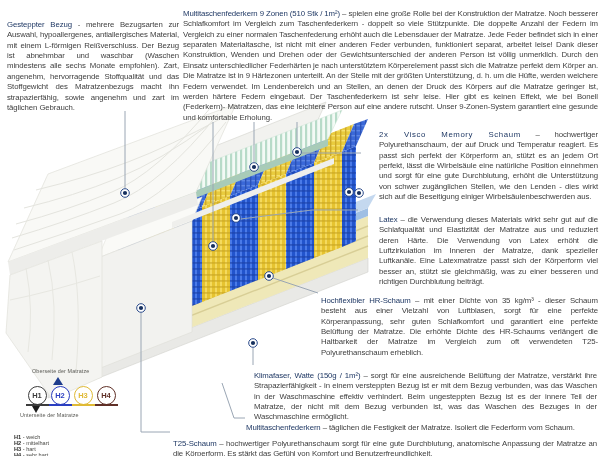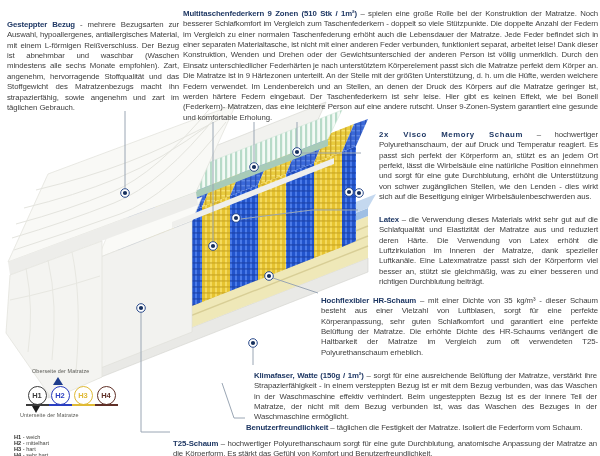--- a/index.html
+++ b/index.html
@@ -1,21 +1,21 @@
 <!DOCTYPE html>
 <html><head>
 <meta charset="utf-8">
 <style>
   html,body{margin:0;padding:0;}
   #stage{position:relative;width:600px;height:456px;background:#ffffff;overflow:hidden;
          font-family:"Liberation Sans",sans-serif;}
   #art{position:absolute;left:0;top:0;}
   .para{position:absolute;text-align:justify;color:#3e3e3e;font-size:7.8px;
         line-height:10.4px;letter-spacing:-0.1px;}
-  .para .hd{color:#1f3864;font-weight:bold;}
+  .para .hd{color:#1f3864;font-weight:normal;}
   .para .hd.sp{letter-spacing:0.6px;}
   .tinylbl{position:absolute;font-size:5.4px;color:#5a5a55;letter-spacing:0.1px;}
   .hlvl{position:absolute;width:17px;height:17px;border:1.6px solid #333;border-radius:50%;
         font-size:7.5px;font-weight:bold;text-align:center;line-height:17px;background:#fff;}
   .hseg{position:absolute;height:1.6px;top:404px;width:23px;}
   .tri-up{position:absolute;width:0;height:0;border-left:5px solid transparent;
         border-right:5px solid transparent;border-bottom:8px solid #1e3c8c;}
   .tri-down{position:absolute;width:0;height:0;border-left:4.5px solid transparent;
         border-right:4.5px solid transparent;border-top:7px solid #1c1c1c;}
   .leg{position:absolute;left:14px;top:434px;font-size:5.6px;line-height:6.1px;color:#4a4a46;}
@@ -182,21 +182,21 @@
   <p class="para" style="left:183px;top:1px;width:415px;"><b class="hd">Multitaschenfederkern 9 Zonen (510 Stk / 1m²)</b><span> –  </span><span>spielen eine große Rolle bei der Konstruktion der Matratze. Noch besserer Schlafkomfort im Vergleich zum Taschenfederkern - doppelt so viele Stützpunkte. Die doppelte Anzahl der Federn im Vergleich zu einer normalen Taschenfederung erhöht auch die Lebensdauer der Matratze. Jede Feder befindet sich in einer separaten Materialtasche, ist nicht mit einer anderen Feder verbunden, funktioniert separat, arbeitet leise! Dank dieser Konstruktion, Wenden und Drehen oder der Gewichtsunterschied der anderen Person ist völlig unmerklich. Durch den Einsatz unterschiedlicher Federhärten je nach unterstütztem Körperelement passt sich die Matratze perfekt dem Körper an. Die Matratze ist in 9 Härtezonen unterteilt. An der Stelle mit der größten Unterstützung, d. h. um die Hüfte, werden weichere Federn verwendet. Im Lendenbereich und an Stellen, an denen der Druck des Körpers auf die Matratze geringer ist, werden härtere Federn eingebaut. Der Taschenfederkern ist sehr leise. Hier gibt es keinen Effekt, wie bei Bonell (Federkern)- Matratzen, das eine leichtere Person auf eine andere rutscht. Unser 9-Zonen-System garantiert eine gesunde und komfortable Erholung.</span></p>
 
   <p class="para" style="left:379px;top:122px;width:219px;"><b class="hd sp">2x Visco Memory Schaum</b><span> –  </span><span>hochwertiger Polyurethanschaum, der auf Druck und Temperatur reagiert. Es passt sich perfekt der Körperform an, stützt es an jedem Ort perfekt, lässt die Wirbelsäule eine natürliche Position einnehmen und sorgt für eine gute Durchblutung, erhöht die Unterstützung von schwer zugänglichen Stellen, wie den Lenden - dies wirkt sich auf die Beseitigung einiger Wirbelsäulenbeschwerden aus.</span></p>
 
   <p class="para" style="left:379px;top:207px;width:219px;"><b class="hd">Latex</b><span> –  </span><span>die Verwendung dieses Materials wirkt sehr gut auf die Schlafqualität und Elastizität der Matratze aus und reduziert deren Härte. Die Verwendung von Latex erhöht die Luftzirkulation im Inneren der Matratze, dank spezieller Luftkanäle. Eine Latexmatratze passt sich der Körperform viel besser an, stützt sie gleichmäßig, was zu einer besseren und richtigen Durchblutung beiträgt.</span></p>
 
   <p class="para" style="left:321px;top:288px;width:277px;"><b class="hd">Hochflexibler HR-Schaum</b><span> –  </span><span>mit einer Dichte von 35 kg/m³ - dieser Schaum besteht aus einer Vielzahl von Luftblasen, sorgt für eine perfekte Körperanpassung, sehr guten Schlafkomfort und garantiert eine perfekte Belüftung der Matratze. Die erhöhte Dichte des HR-Schaums verlängert die Haltbarkeit der Matratze im Vergleich zum oft verwendeten T25-Polyurethanschaum erheblich.</span></p>
 
   <p class="para" style="left:254px;top:363px;width:343px;"><b class="hd">Klimafaser, Watte (150g / 1m²)</b><span> –  </span><span>sorgt für eine ausreichende Belüftung der Matratze, verstärkt ihre Strapazierfähigkeit - in einem versteppten Bezug ist er mit dem Bezug verbunden, was das Waschen in der Waschmaschine effektiv verhindert. Beim ungesteppten Bezug ist es der innere Teil der Matratze, der nicht mit dem Bezug verbunden ist, was das Waschen des Bezuges in der Waschmaschine ermöglicht.</span></p>
 
-  <p class="para" style="left:246px;top:415px;width:351px;"><b class="hd">Benutzerfreundlichkeit</b><span> –  </span><span>täglichen die Festigkeit der Matratze. Isoliert die Federform vom Schaum.</span></p>
+  <p class="para" style="left:246px;top:415px;width:351px;"><b class="hd">Multitaschenfederkern</b><span> –  </span><span>täglichen die Festigkeit der Matratze. Isoliert die Federform vom Schaum.</span></p>
 
   <p class="para" style="left:173px;top:431px;width:424px;"><b class="hd">T25-Schaum</b><span> –  </span><span>hochwertiger Polyurethanschaum sorgt für eine gute Durchblutung, anatomische Anpassung der Matratze an die Körperform. Es stärkt das Gefühl von Komfort und Benutzerfreundlichkeit.</span></p>
 
   <div class="tinylbl" style="left:32px;top:368px;">Oberseite der Matratze</div>
   <div class="tri-up" style="left:53px;top:377px;"></div>
 
   <div class="hlvl" style="left: 27.5px; top: 385.5px; border-color: rgb(60, 60, 60); color: rgb(60, 60, 60);">H1</div>
   <div class="hlvl" style="left: 50.5px; top: 385.5px; border-color: rgb(43, 62, 192); color: rgb(43, 62, 192);">H2</div>
   <div class="hlvl" style="left: 73.5px; top: 385.5px; border-color: rgb(224, 186, 53); color: rgb(224, 186, 53);">H3</div>
   <div class="hlvl" style="left: 96.5px; top: 385.5px; border-color: rgb(95, 47, 38); color: rgb(95, 47, 38);">H4</div>

